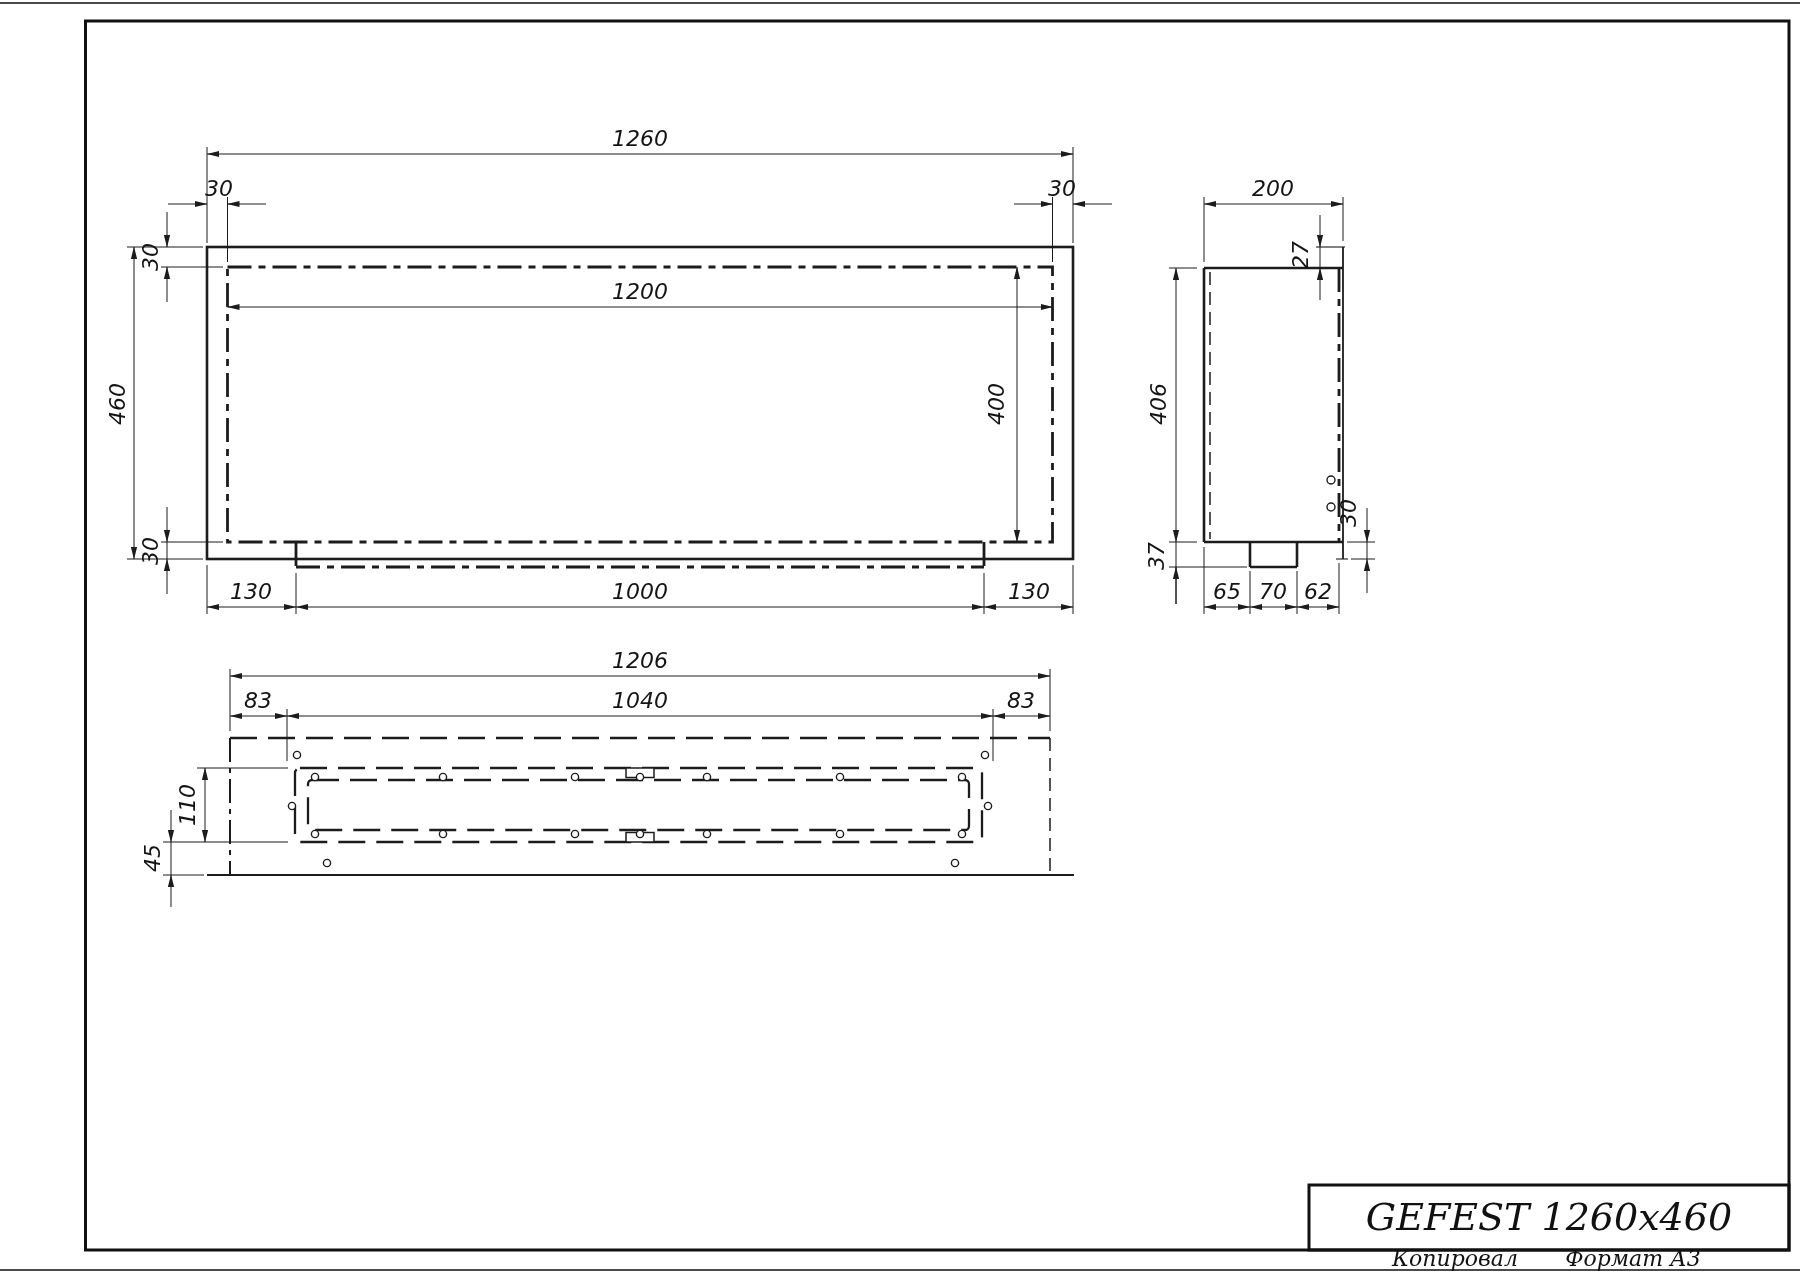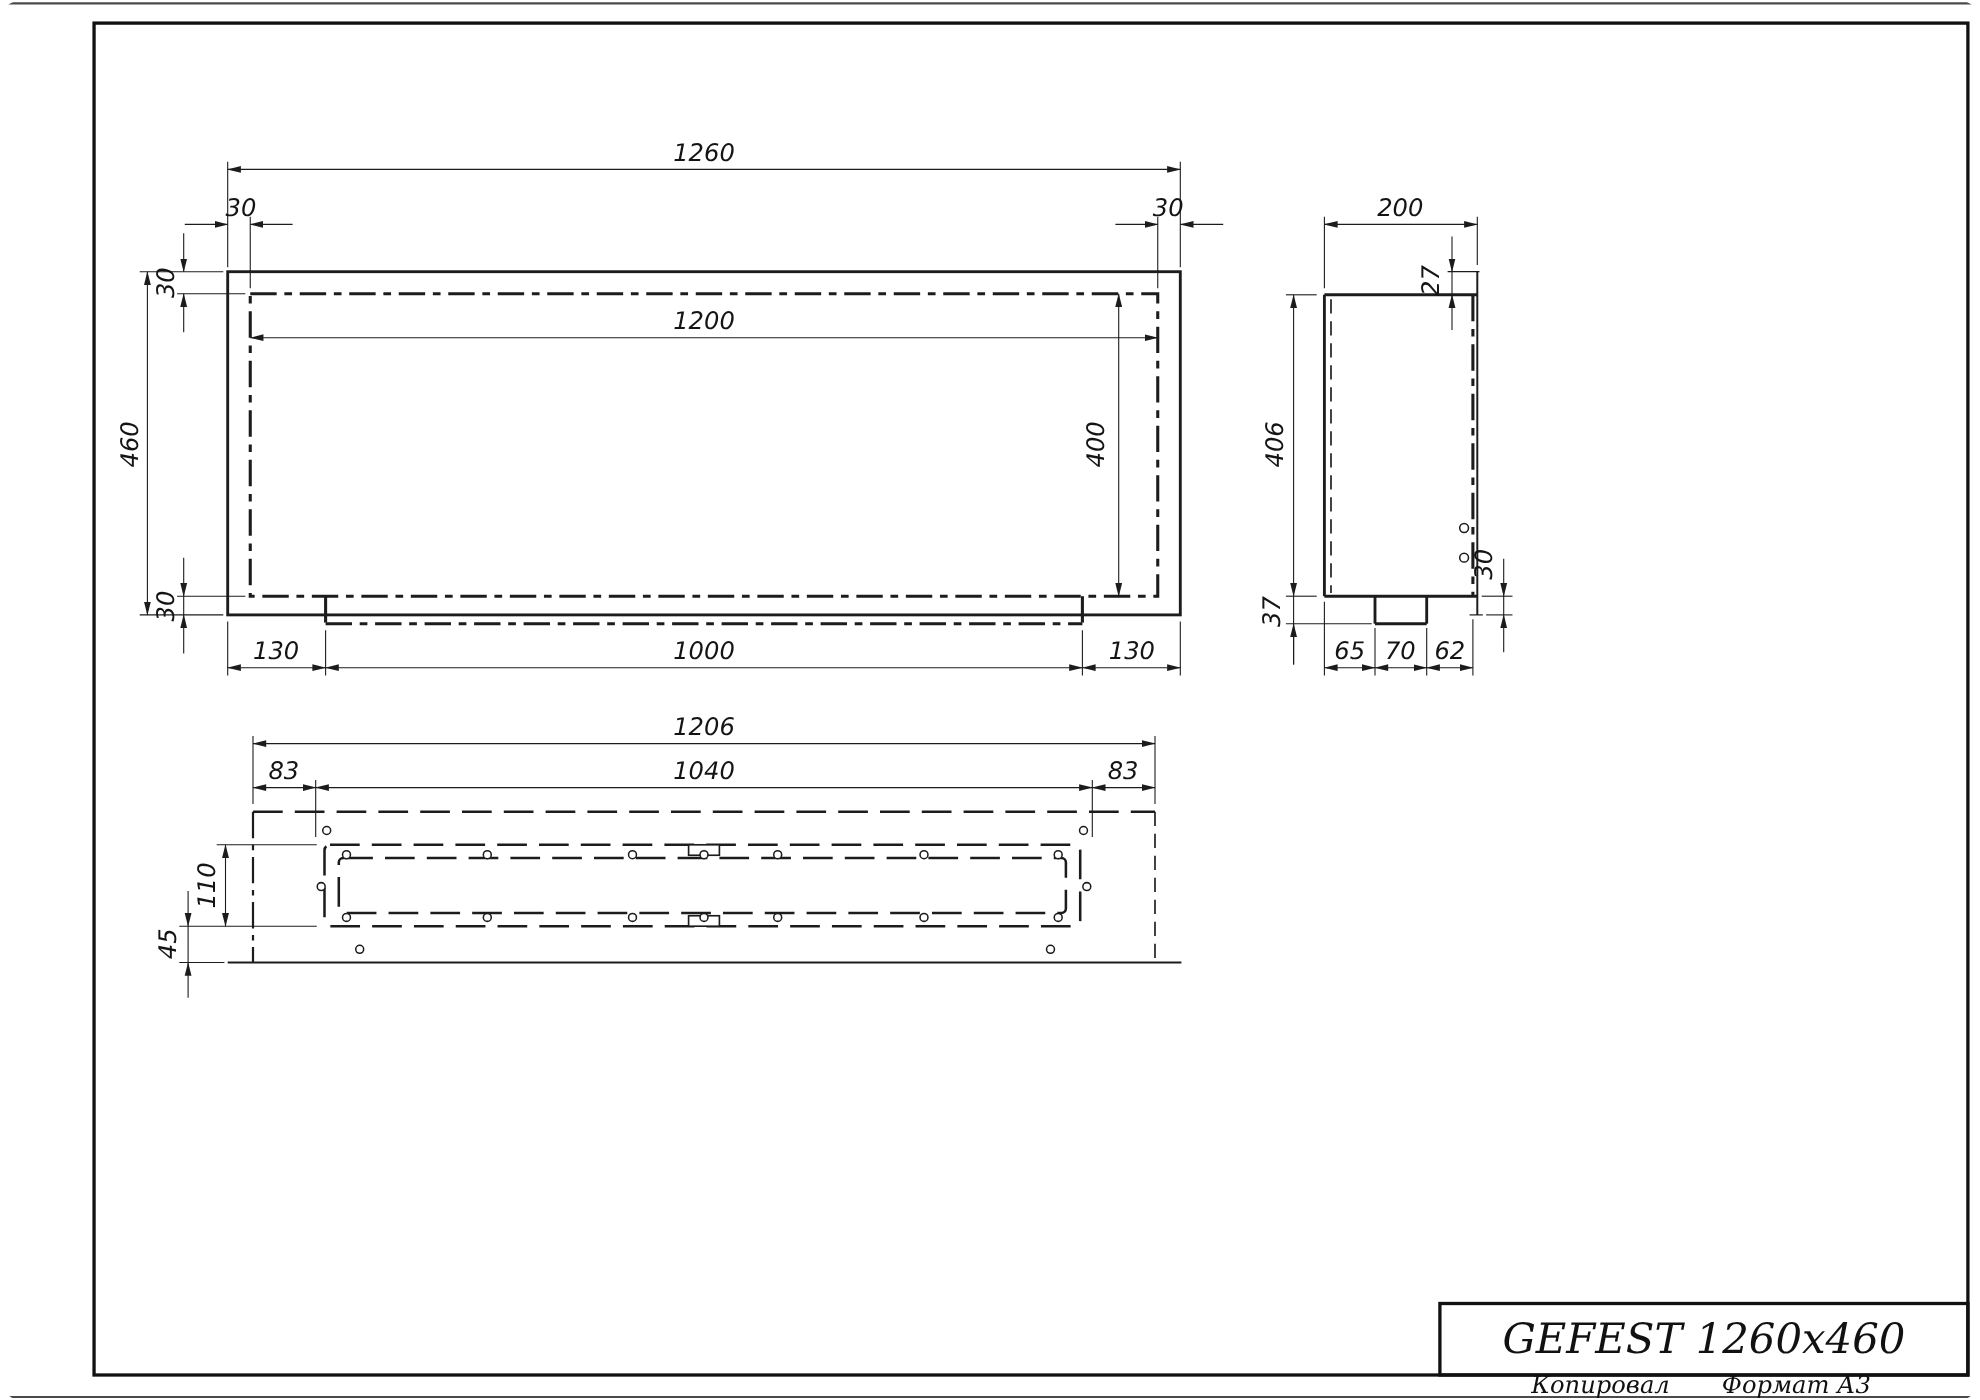--- a/index.html
+++ b/index.html
@@ -1,16 +1,16 @@
 <!DOCTYPE html>
 <html><head>
 <meta charset="utf-8">
 <style>
   html,body{margin:0;padding:0;background:#ffffff;}
-  .page{position:relative;width:1800px;height:1273px;background:#ffffff;overflow:hidden;border-radius:20px;}
+  .page{position:relative;width:1800px;height:1273px;background:#ffffff;overflow:hidden;}
   svg{display:block;}
   
   .ln-thick{stroke:#1c1c1c;stroke-width:2.6;fill:none;}
   .ln-med{stroke:#1c1c1c;stroke-width:1.8;fill:none;}
   .ln-thin{stroke:#1c1c1c;stroke-width:1.1;fill:none;}
   .ln-dash-thick{stroke:#1c1c1c;stroke-width:2.8;fill:none;stroke-dasharray:24 7 7 7;}
   .ln-dash{stroke:#1c1c1c;stroke-width:1.5;fill:none;stroke-dasharray:13 7;}
   .ln-dashdot{stroke:#1c1c1c;stroke-width:2;fill:none;stroke-dasharray:24 6 5 6;}
   .ln-framedash{stroke:#1c1c1c;stroke-width:2.3;fill:none;stroke-dasharray:27 11;}
   .dim{stroke:#1c1c1c;stroke-width:1;fill:none;}

